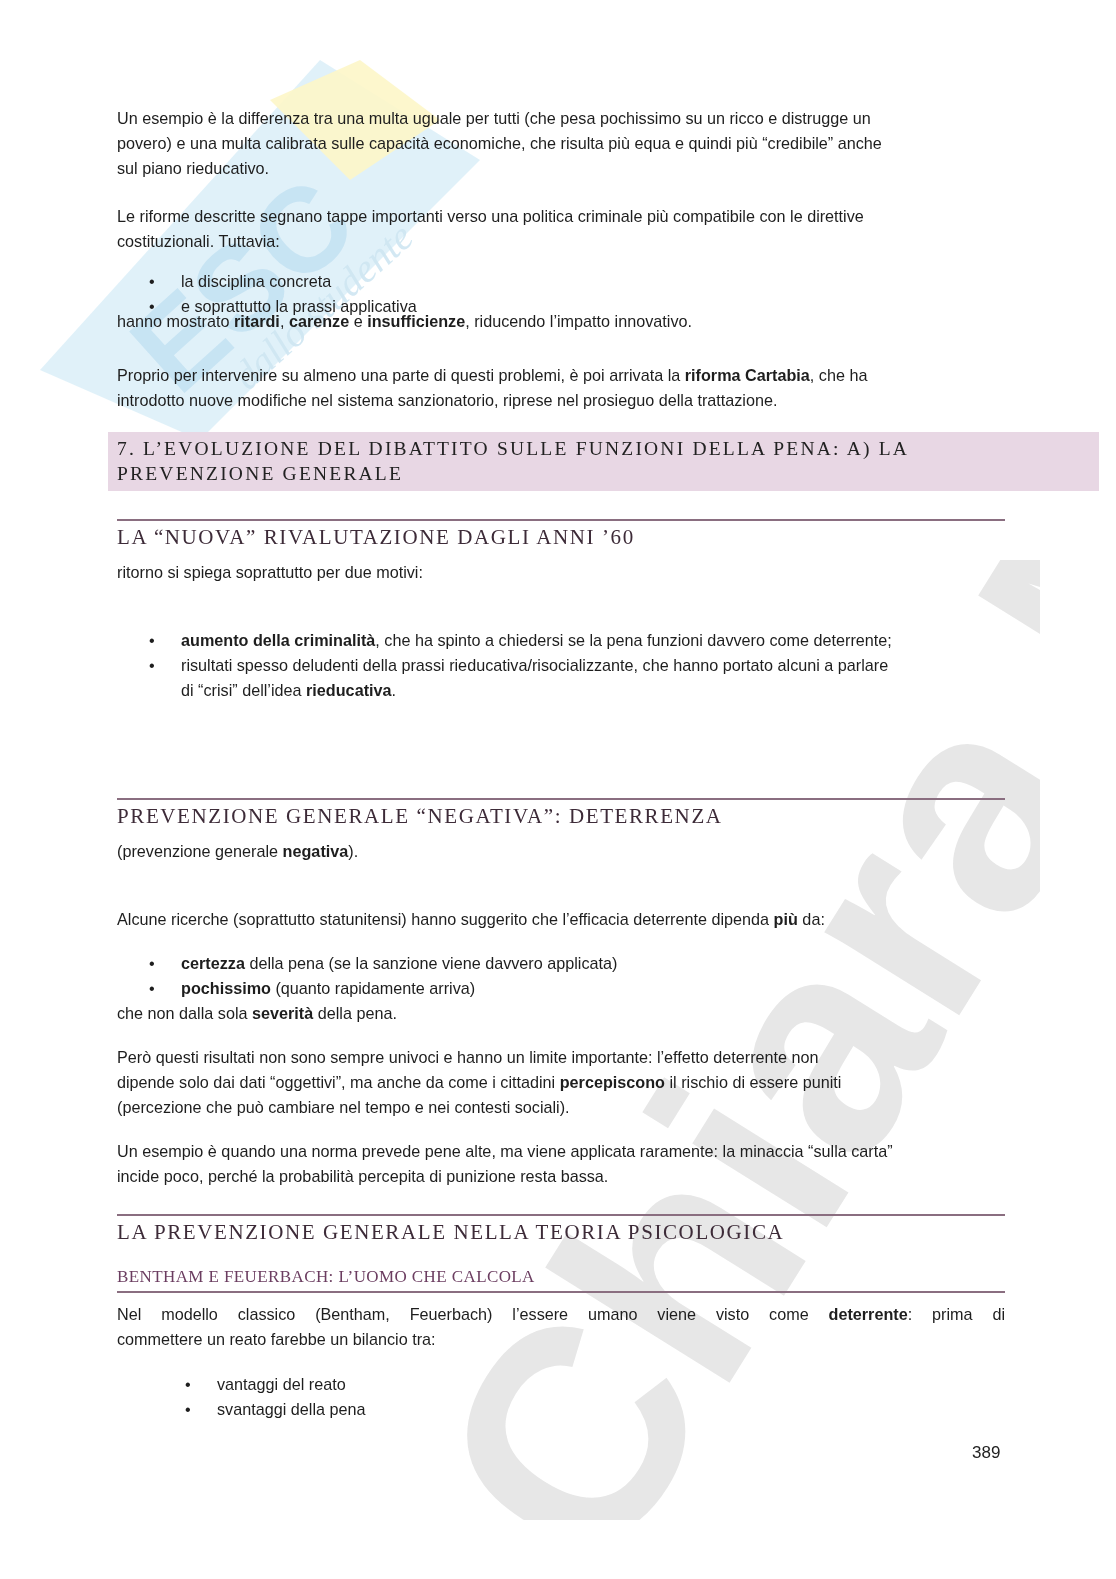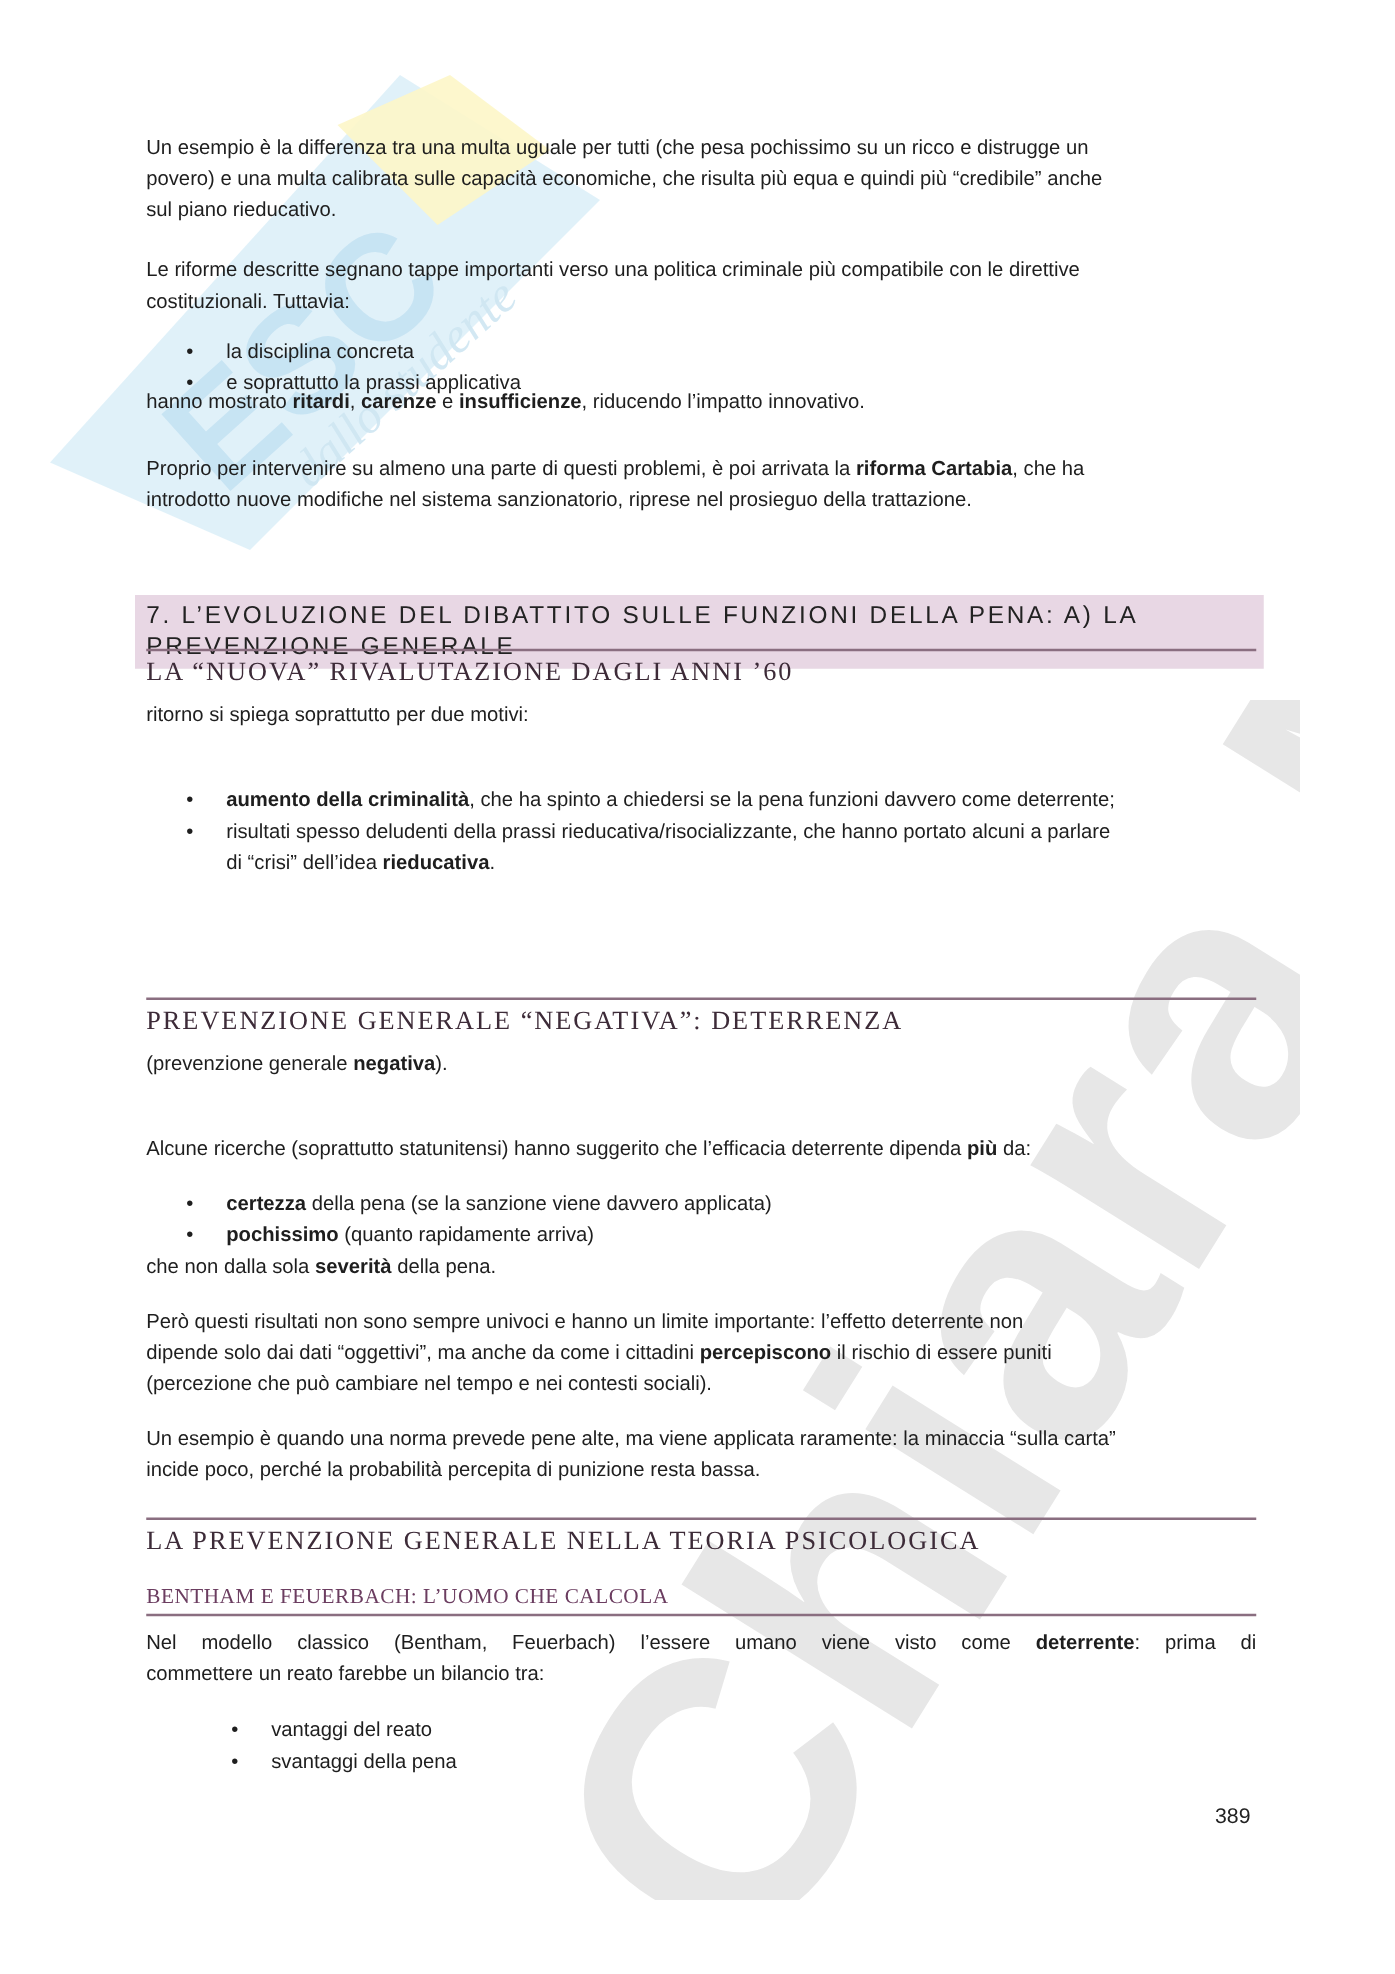--- a/index.html
+++ b/index.html
@@ -20,24 +20,24 @@
     }
     .p b { font-weight: bold; }
     .bul {
       position: absolute; font-family: "Liberation Sans", sans-serif; font-size: 16.2px;
       line-height: 25px; color: #1e1e1e; margin: 0;
     }
     .bul .dot { position: absolute; left: 0; top: 0; width: 20px; }
     .bul .txt { position: absolute; left: 32px; top: 0; white-space: nowrap; }
 
     .h1 {
-      position: absolute; left: -9px; top: 432px; width: 903px; height: 59px;
+      position: absolute; left: -9px; top: 432px; width: 991px; height: 59px;
       background: #e8d7e4;
-      font-family: Liberation Sans, sans-serif; font-size: 19.5px; letter-spacing: 2.2px;
-      color: #222; line-height: 25px; padding: 4px 9px 0 9px; box-sizing: border-box; margin-top: 44px;
+      font-family: Liberation Serif, serif; font-size: 19.5px; letter-spacing: 2.2px;
+      color: #222; line-height: 25px; padding: 4px 9px 0 9px; box-sizing: border-box;
     }
     .rule { position: absolute; left: 0; width: 888px; height: 2px; background: #8a6e80; }
     .h2 {
       position: absolute; left: 0; font-family: "Liberation Serif", serif; font-size: 21px;
       letter-spacing: 1.6px; color: #3d2b38; white-space: nowrap; line-height: 24px;
     }
     .h3 {
       position: absolute; left: 0; font-family: Liberation Serif, serif; font-size: 17px;
       letter-spacing: 0.4px; color: #6b3d60; white-space: nowrap; line-height: 24px;
     }

